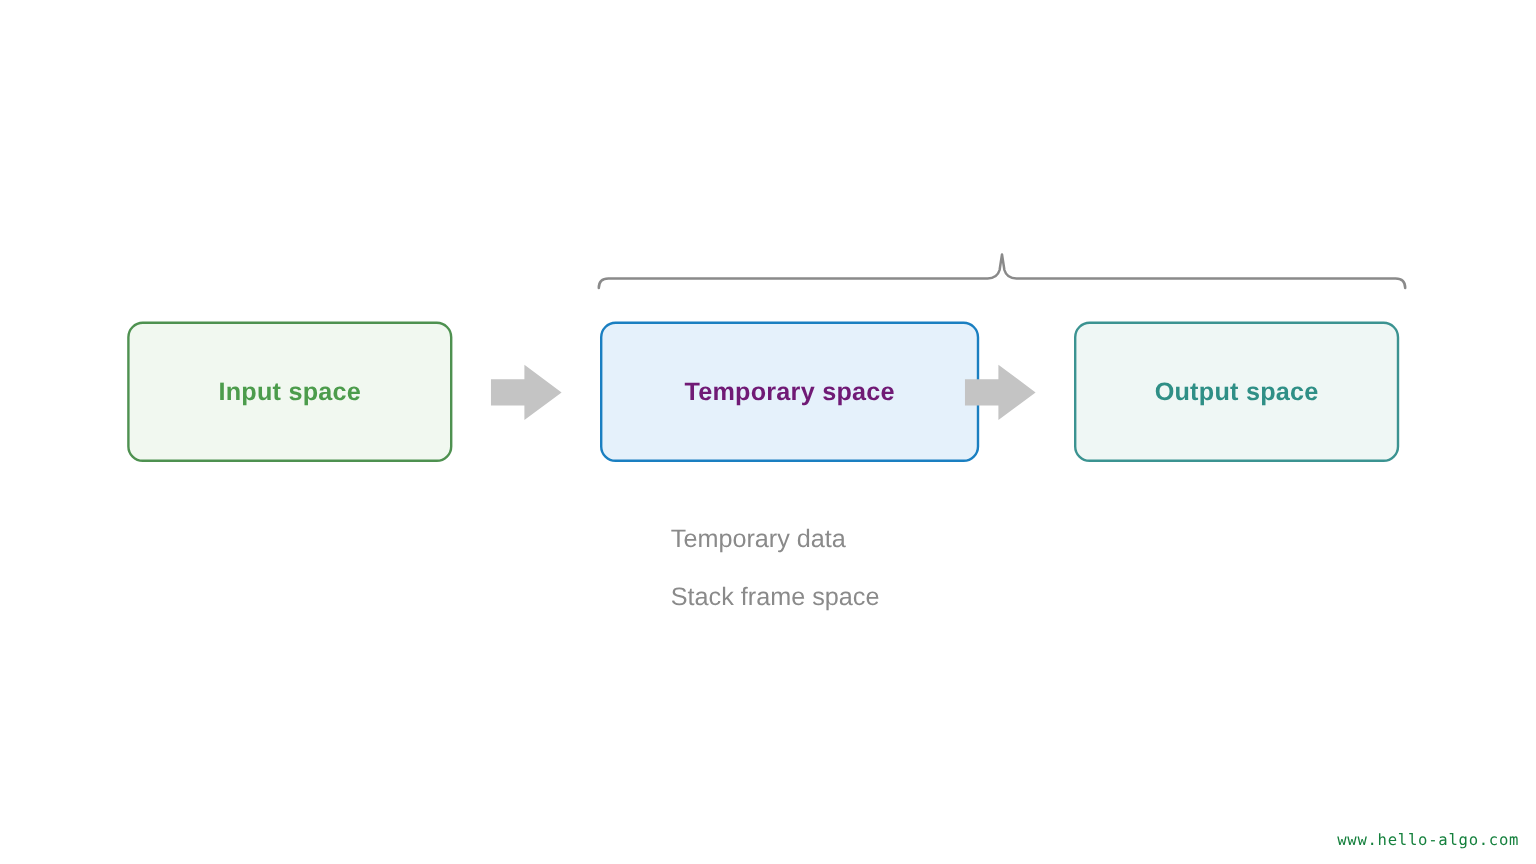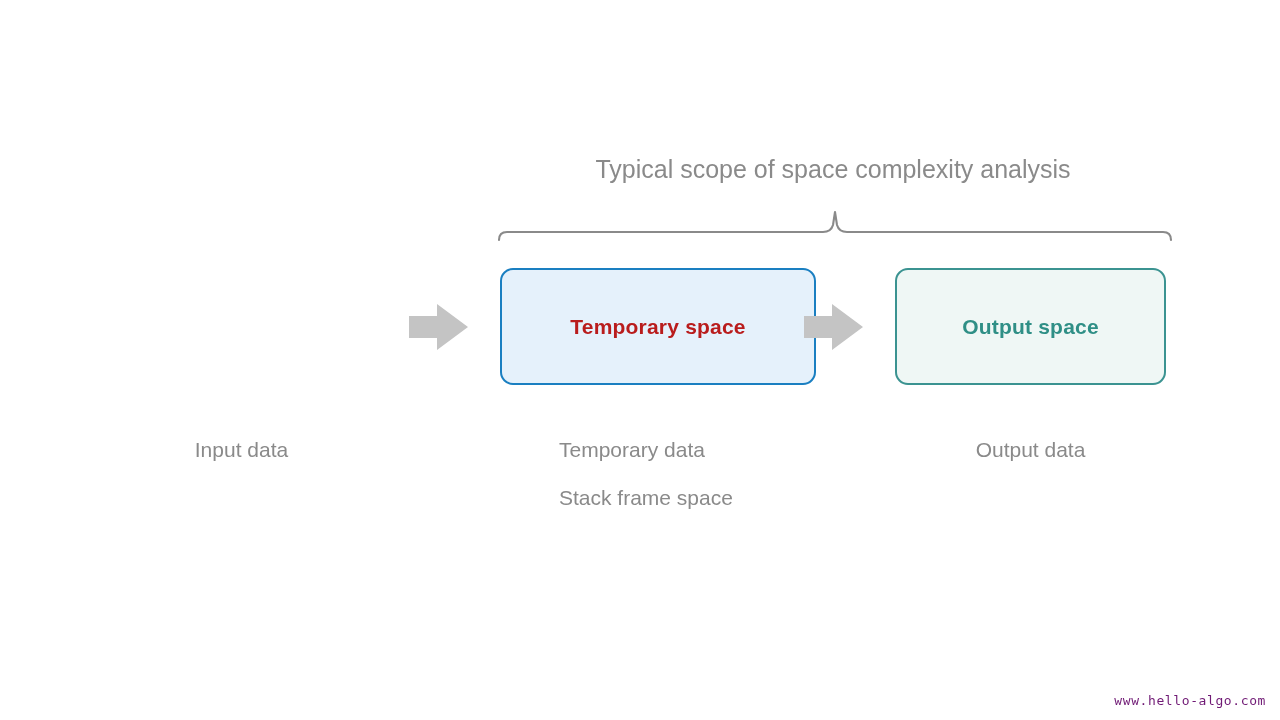--- a/index.html
+++ b/index.html
@@ -59,21 +59,21 @@
     width: 271px;
     border-color: #4e9150;
     background: #f1f8f0;
     color: #4c9c4c;
   }
   #node-temp {
     left: 500px;
     width: 316px;
     border-color: #1a7fc1;
     background: #e5f1fb;
-    color: #b91c1c;
+    color: #701a75;
   }
   #node-output {
     left: 895px;
     width: 271px;
     border-color: #3b9391;
     background: #eff7f5;
     color: #2f8f86;
     text-align: right;
   }
 
@@ -119,65 +119,65 @@
     text-align: center;
   }
 
   
   .watermark {
     position: absolute;
     right: 14px;
     bottom: 12px;
     font-family: "DejaVu Sans Mono", monospace;
     font-size: 13px;
-    color: #701a75;
+    color: #15803d;
     letter-spacing: 0.6px;
     white-space: nowrap;
   }
 </style>
 </head>
 <body>
 
 <div id="canvas">
 
-  <div class="scope-title-inner">Typical scope of space complexity analysis</div>
 
   <svg class="scope-brace" viewBox="0 0 684 46">
     <path d="M 6 37
              Q 6 29 14 29
              L 330 29
              Q 338 29 340 22
              L 342 9
              L 344 22
              Q 346 29 354 29
              L 670 29
              Q 678 29 678 37" fill="none" stroke="#8a8a8a" stroke-width="2.1" stroke-linecap="round" stroke-linejoin="round"></path>
   </svg>
 
+  <div class="node" id="node-input">
+    <span>Input space</span>
+  </div>
 
   <svg class="arrow" id="arrow-1" viewBox="0 0 60 48">
     <path d="M 0 13 L 28 13 L 28 1 L 59 24 L 28 47 L 28 35 L 0 35 Z" fill="#c4c4c4"></path>
   </svg>
 
   <div class="node" id="node-temp">
     <span>Temporary space</span>
   </div>
 
   <svg class="arrow" id="arrow-2" viewBox="0 0 60 48">
     <path d="M 0 13 L 28 13 L 28 1 L 59 24 L 28 47 L 28 35 L 0 35 Z" fill="#c4c4c4"></path>
   </svg>
 
   <div class="node" id="node-output">
     <span>Output space</span>
   </div>
 
-  <div class="caption" id="caption-input">Input data</div>
 
   <div id="caption-temp-list" class="caption">
     <div class="caption-line">Temporary data</div>
     <div class="caption-line">Stack frame space</div>
   </div>
 
-  <div class="caption" id="caption-output">Output data</div>
 
   <div class="watermark">www.hello-algo.com</div>
 
 </div>
 
 </body></html>

